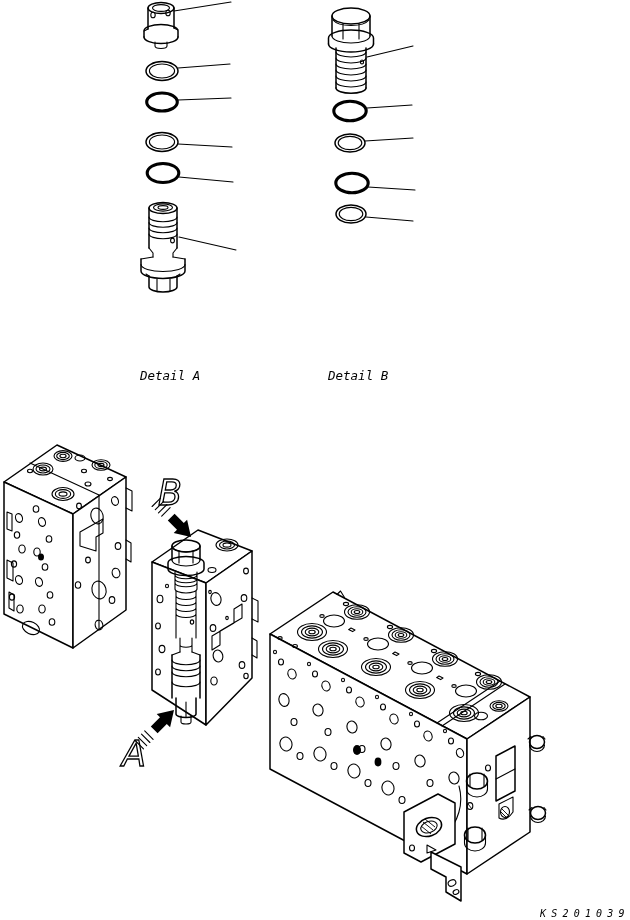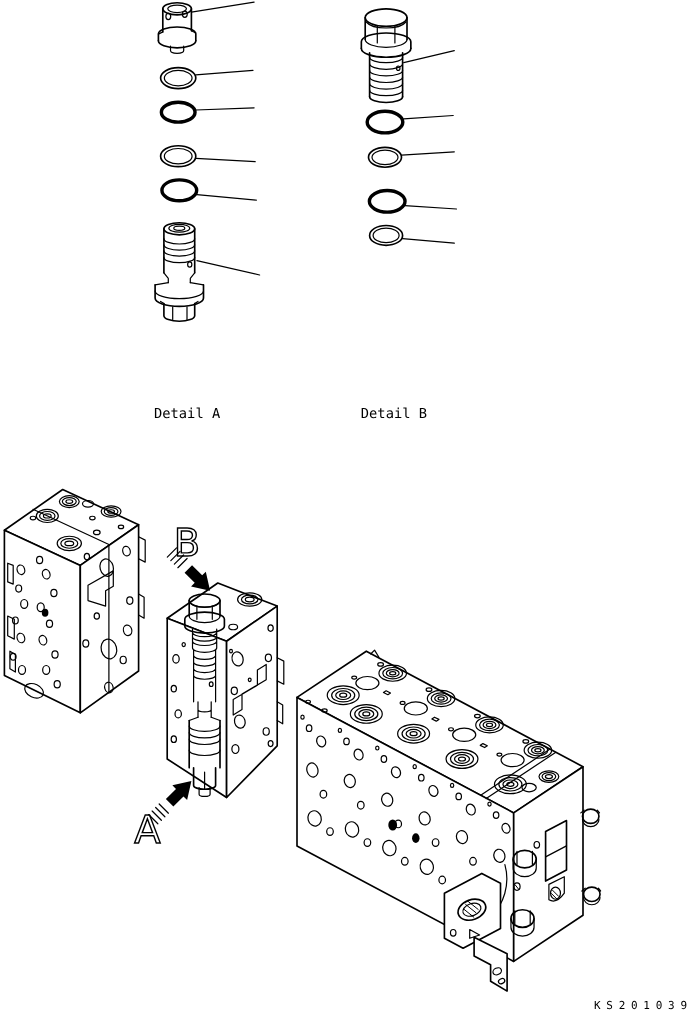--- a/index.html
+++ b/index.html
@@ -1,16 +1,16 @@
 <!DOCTYPE html>
 <html><head>
 <meta charset="utf-8">
 <style>
   html,body{margin:0;padding:0;background:#ffffff;}
-  .page{position:relative;width:630px;height:920px;background:#ffffff;overflow:hidden;}
+  .page{position:relative;width:630px;height:920px;background:#ffffff;overflow:hidden;font-style:italic;}
   svg{display:block;}
   .ln{fill:none;stroke:#000;stroke-width:1.1;stroke-linecap:round;stroke-linejoin:round;}
   .ln2{fill:none;stroke:#000;stroke-width:1.5;stroke-linecap:round;stroke-linejoin:round;}
   .thick{fill:none;stroke:#000;stroke-width:3.1;}
   .face{fill:#ffffff;stroke:#000;stroke-width:1.5;stroke-linejoin:round;}
   .solid{fill:#000;stroke:none;}
   .hatch{fill:none;stroke:#000;stroke-width:.9;}
   .caption{font-family:"DejaVu Sans Mono","Liberation Mono",monospace;font-size:12.5px;fill:#000;}
   .marker{font-family:"DejaVu Sans","Liberation Sans",sans-serif;font-size:35px;fill:#ffffff;fill-opacity:0;stroke:#000;stroke-width:1.3;}
   .docnum{font-family:"DejaVu Sans Mono","Liberation Mono",monospace;font-size:10px;letter-spacing:5.2px;fill:#000;}

